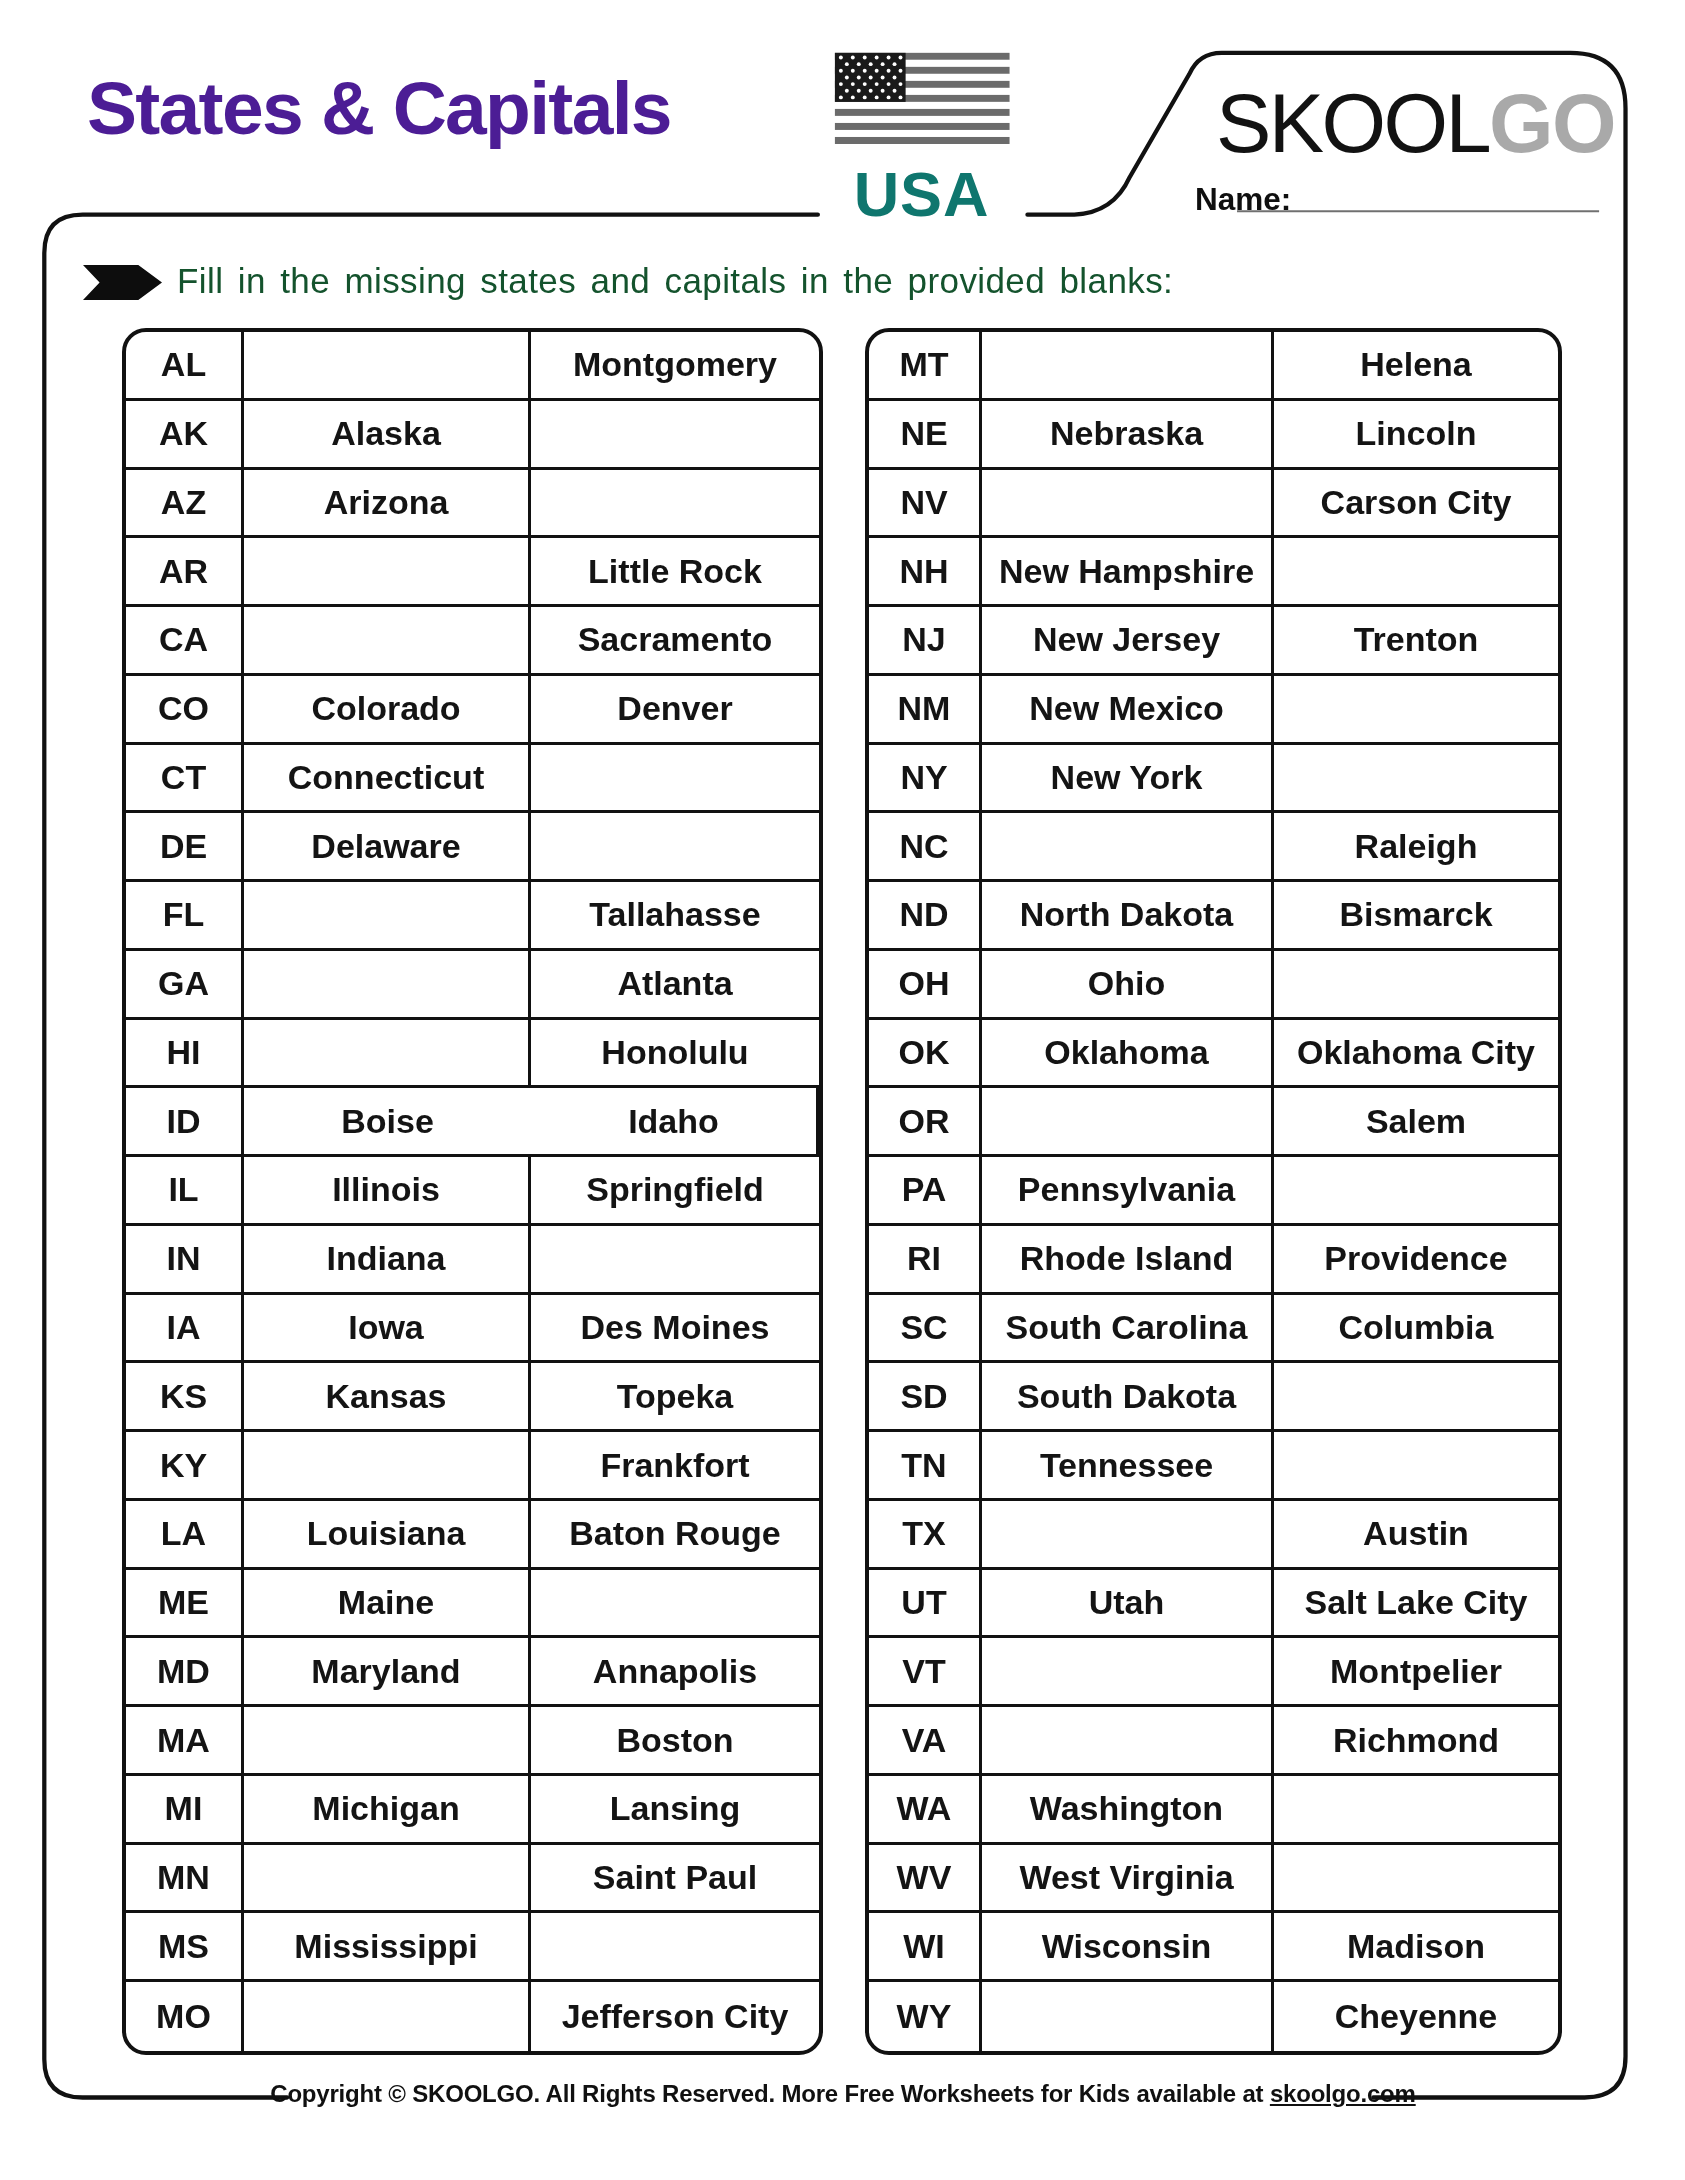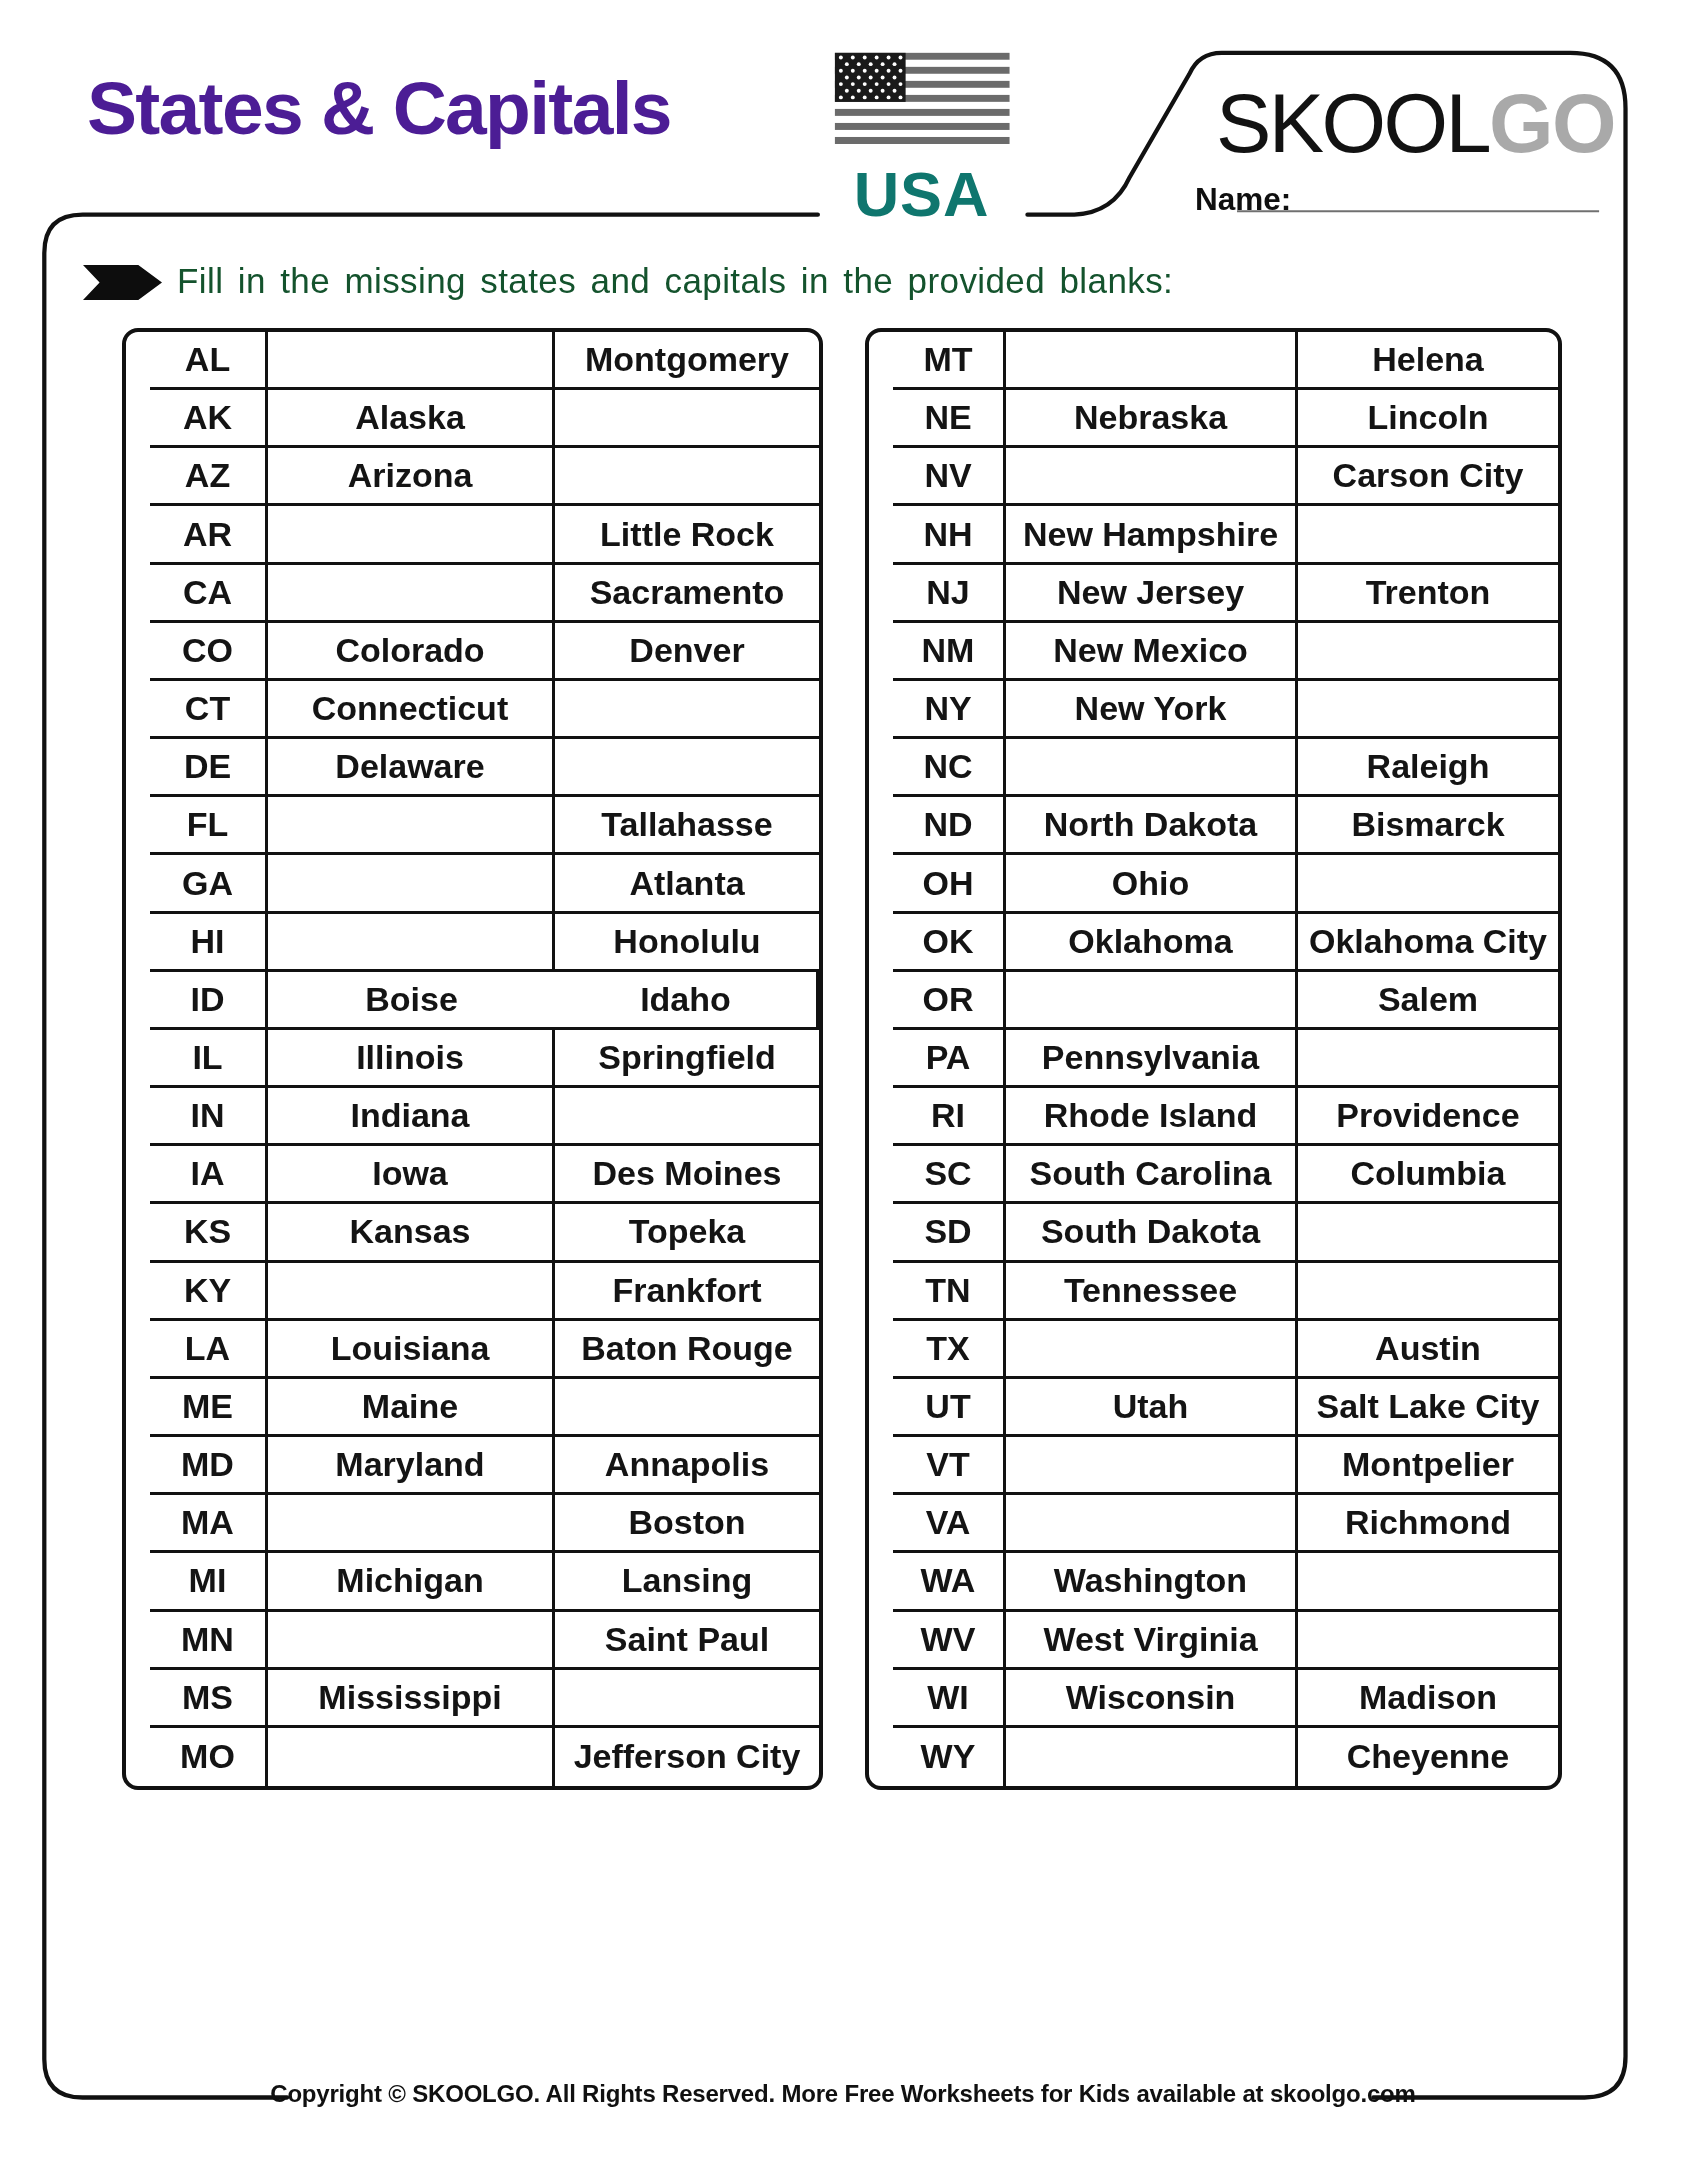--- a/index.html
+++ b/index.html
@@ -8,30 +8,30 @@
   .abs{position:absolute;}
   #title{left:87px;top:65px;font-size:75px;font-weight:800;letter-spacing:-1.7px;color:#4c1d95;white-space:nowrap;}
   #usa-label{left:833px;top:158px;width:177px;text-align:center;font-size:63px;font-weight:800;letter-spacing:0.9px;color:#0f766e;}
   #logo{left:1216px;top:82px;font-size:83px;line-height:1;display:flex;align-items:flex-start;white-space:nowrap;}
   #logo .black{font-weight:400;letter-spacing:-2.6px;color:#121212;}
   #logo .gray{font-weight:800;letter-spacing:-1.7px;color:#a9a9a9;}
   #name-row{left:1195px;top:181px;font-size:31.5px;font-weight:700;color:#0f0f0f;}
   #instruction{left:177px;top:261px;font-size:35px;font-weight:400;letter-spacing:0.4px;word-spacing:4.3px;color:#14532d;white-space:nowrap;}
   #arrow{left:83px;top:265px;width:79px;height:35px;background:#0d0d0d;
          clip-path:polygon(0 0,70% 0,100% 50%,70% 100%,0 100%,21% 50%);}
-  .table{position:absolute;top:328px;height:1462px;border:4.3px solid #111;border-radius:16px;
-         overflow:hidden;background:#fff;display:grid;grid-template-rows:repeat(25,1fr);box-sizing:border-box;padding-left:24px;}
+  .table{position:absolute;top:328px;height:1727px;border:4.3px solid #111;border-radius:24px;
+         overflow:hidden;background:#fff;display:grid;grid-template-rows:repeat(25,1fr);box-sizing:border-box;}
   #table-left{left:122px;width:701px;grid-template-columns:118px 287px 1fr;}
   #table-right{left:865px;width:697px;grid-template-columns:113px 292px 1fr;}
   .cell{display:flex;align-items:center;justify-content:center;font-size:34px;font-weight:700;color:#141414;
         overflow:hidden;white-space:nowrap;}
   .bR{border-right:3.4px solid #111;}
   .bB{border-bottom:3.4px solid #111;}
   #footer{left:0;right:0;top:2080px;text-align:center;font-size:24px;font-weight:700;color:#101010;letter-spacing:-0.2px;white-space:nowrap;}
-  #footer a{color:#101010;cursor:pointer;}
+  #footer a{color:#101010;text-decoration:underline;cursor:pointer;}
   svg{display:block;}
 </style>
 </head>
 <body>
 
 <div id="page">
 
   <svg class="abs" style="left:0;top:0" width="1686" height="2181" viewBox="0 0 1979 2560" fill="none">
 
     <path d="M 960,252 L 97,252 Q 52,252 52,297 L 52,2417 Q 52,2462 97,2462 L 337,2462" stroke="#111" stroke-width="5" stroke-linecap="round"></path>

